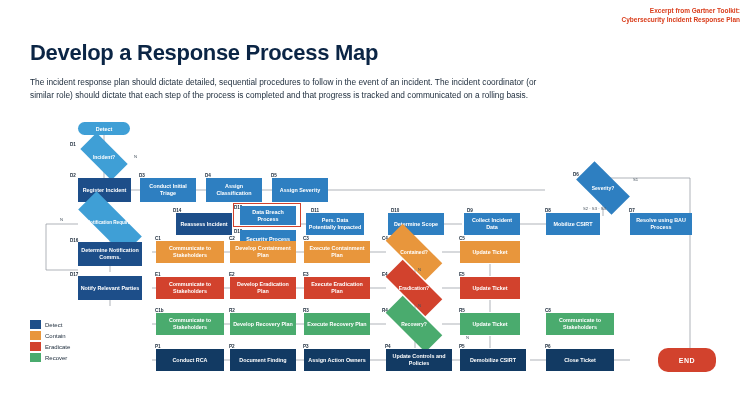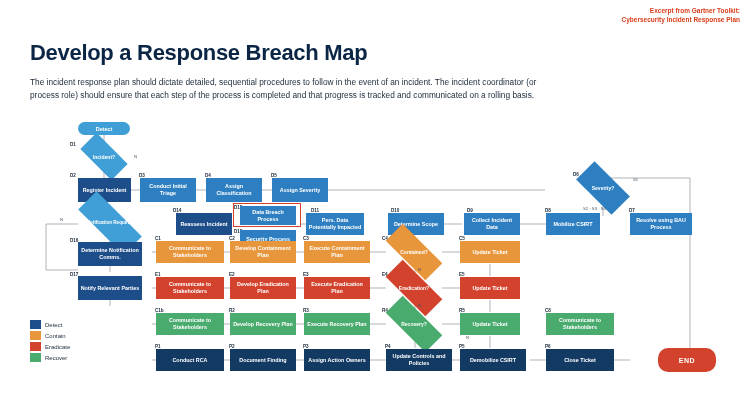--- a/index.html
+++ b/index.html
@@ -37,22 +37,22 @@
 </head>
 <body>
 
 <div id="sheet">
 
   <div class="excerpt">
     <div>Excerpt from Gartner Toolkit:</div>
     <div>Cybersecurity Incident Response Plan</div>
   </div>
 
-  <div class="title">Develop a Response Breach Map</div>
-  <div class="intro">The incident response plan should dictate detailed, sequential procedures to follow in the event of an incident. The incident coordinator (or process role) should ensure that each step of the process is completed and that progress is tracked and communicated on a rolling basis.</div>
+  <div class="title">Develop a Response Process Map</div>
+  <div class="intro">The incident response plan should dictate detailed, sequential procedures to follow in the event of an incident. The incident coordinator (or similar role) should dictate that each step of the process is completed and that progress is tracked and communicated on a rolling basis.</div>
 
   <div class="diagram">
 
     <svg class="lines">
       <g stroke="#8d949b" stroke-width="0.7" fill="none">
         <path d="M104,15 L104,24"></path>
         <path d="M104,48 L104,60"></path>
         <path d="M131,70 L140,70"></path>
         <path d="M196,70 L206,70"></path>
         <path d="M262,70 L272,70"></path>

